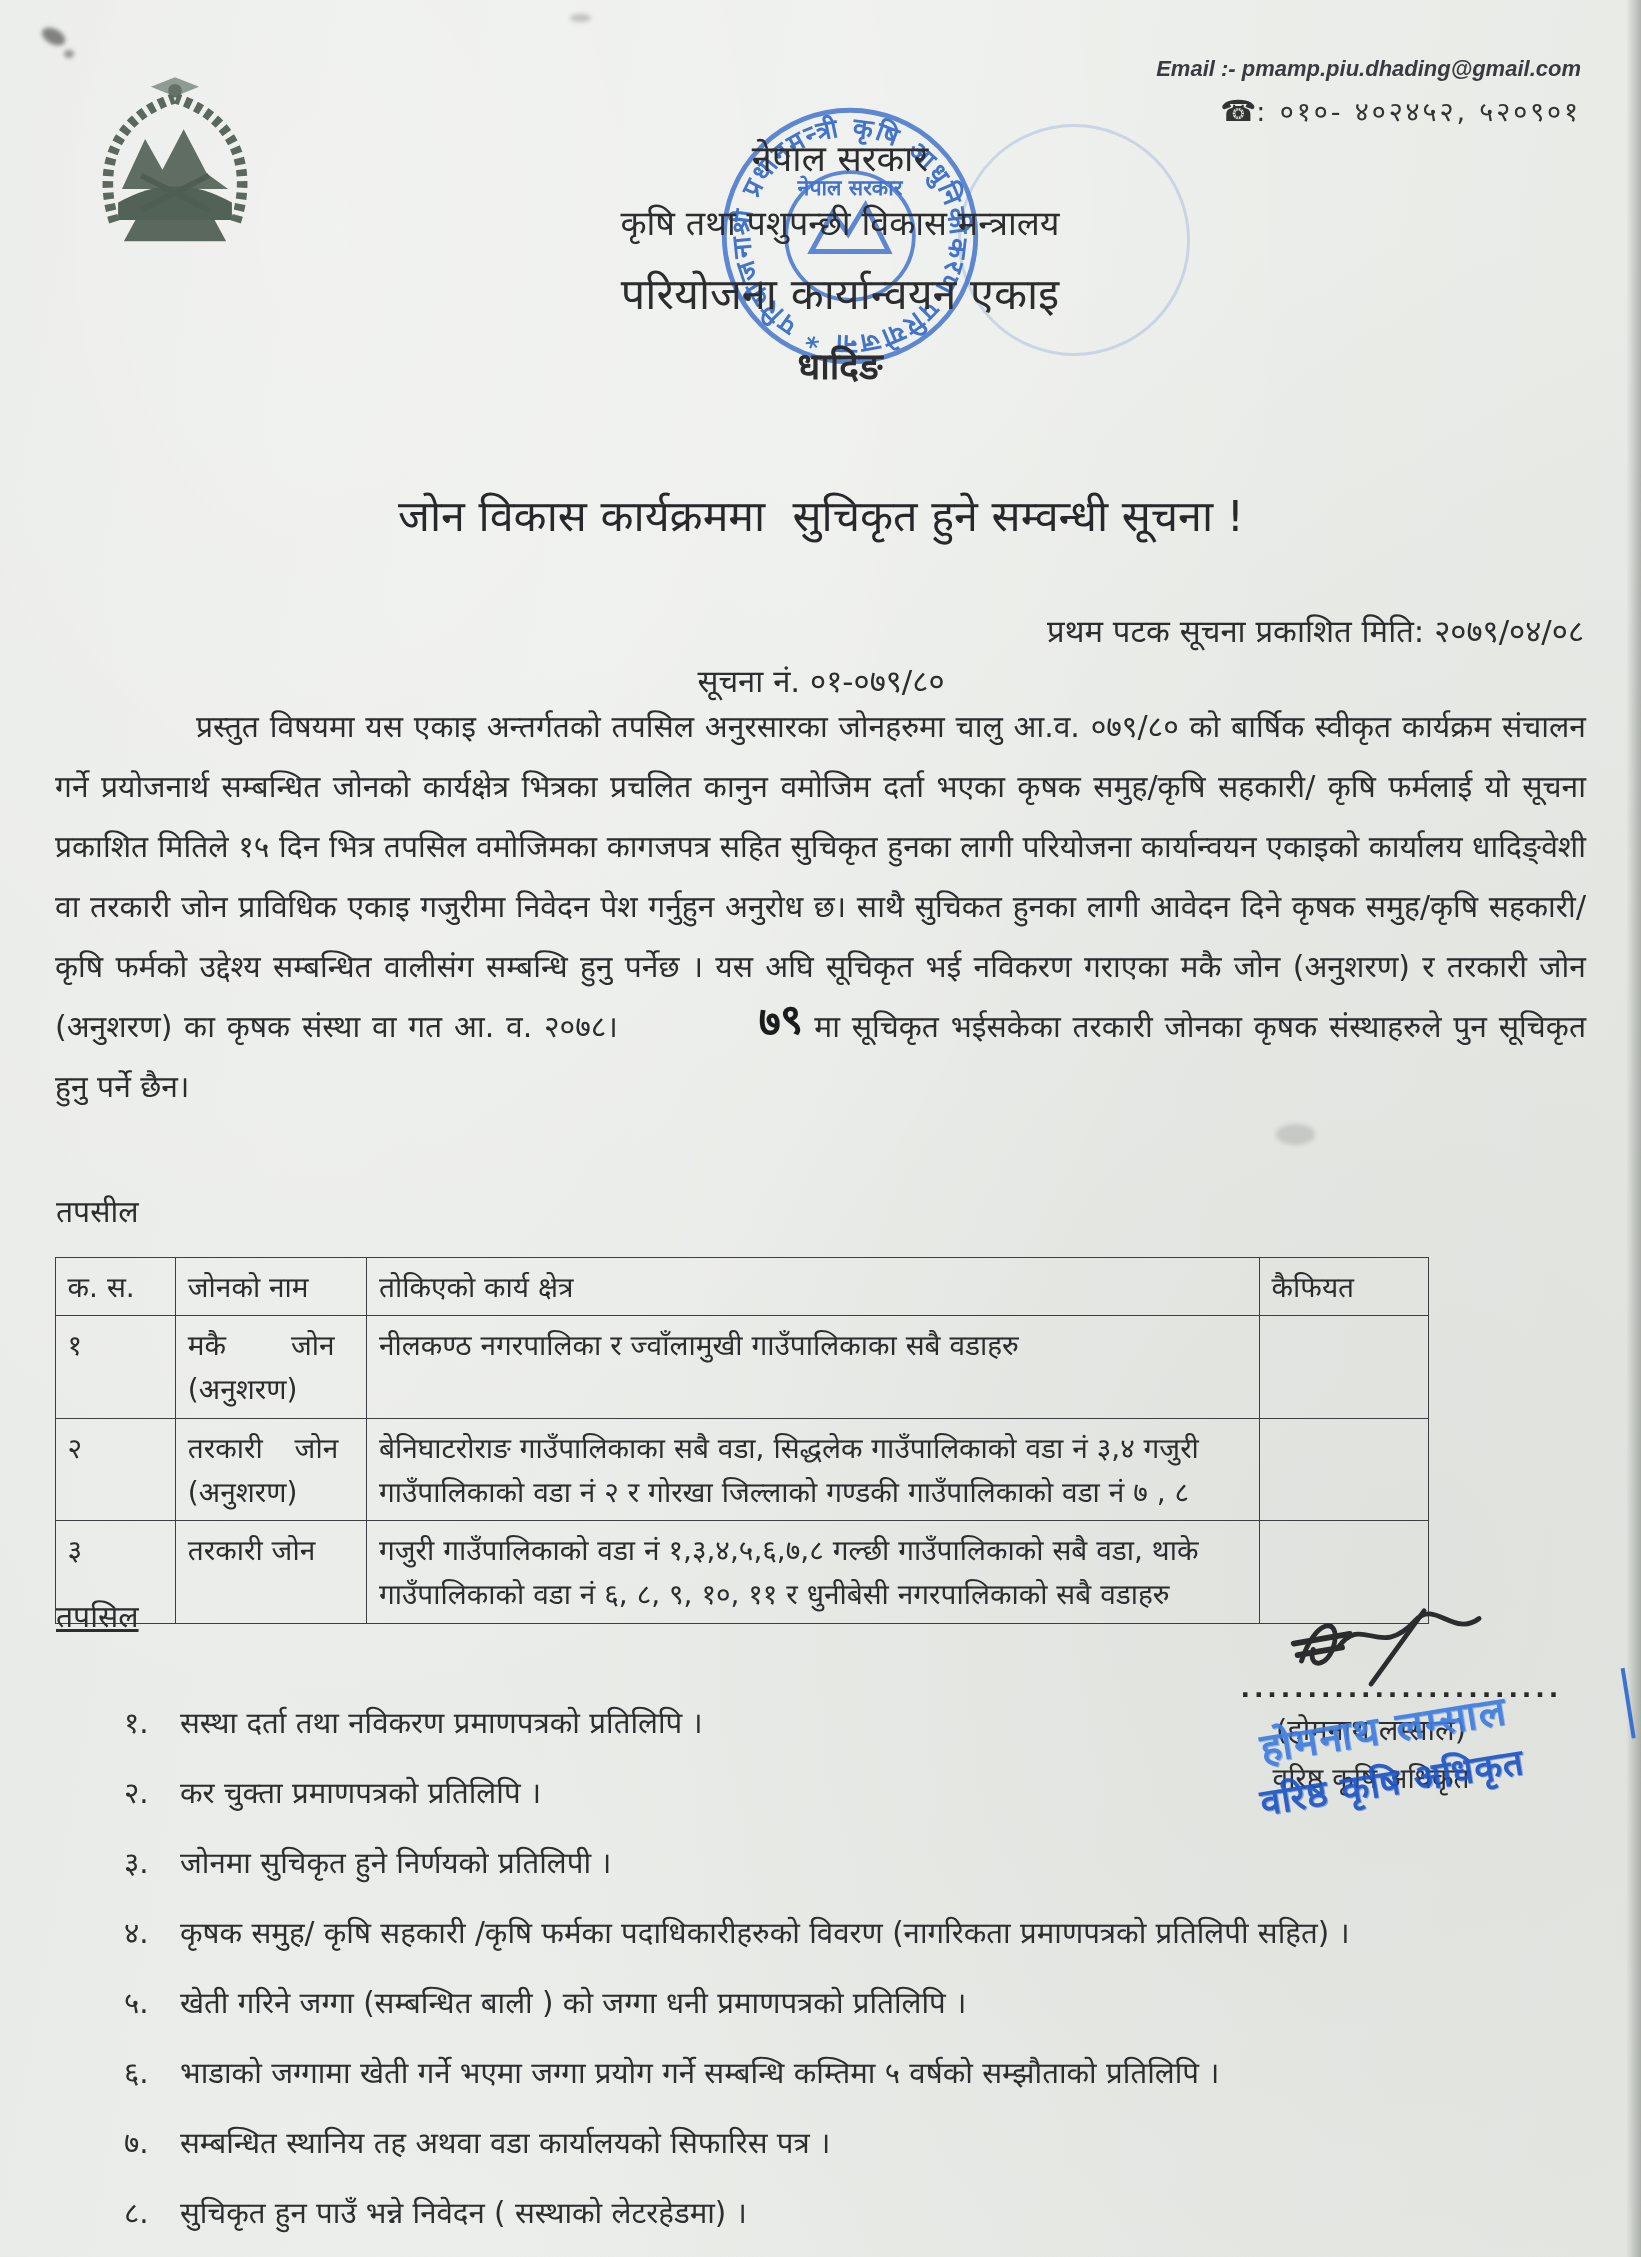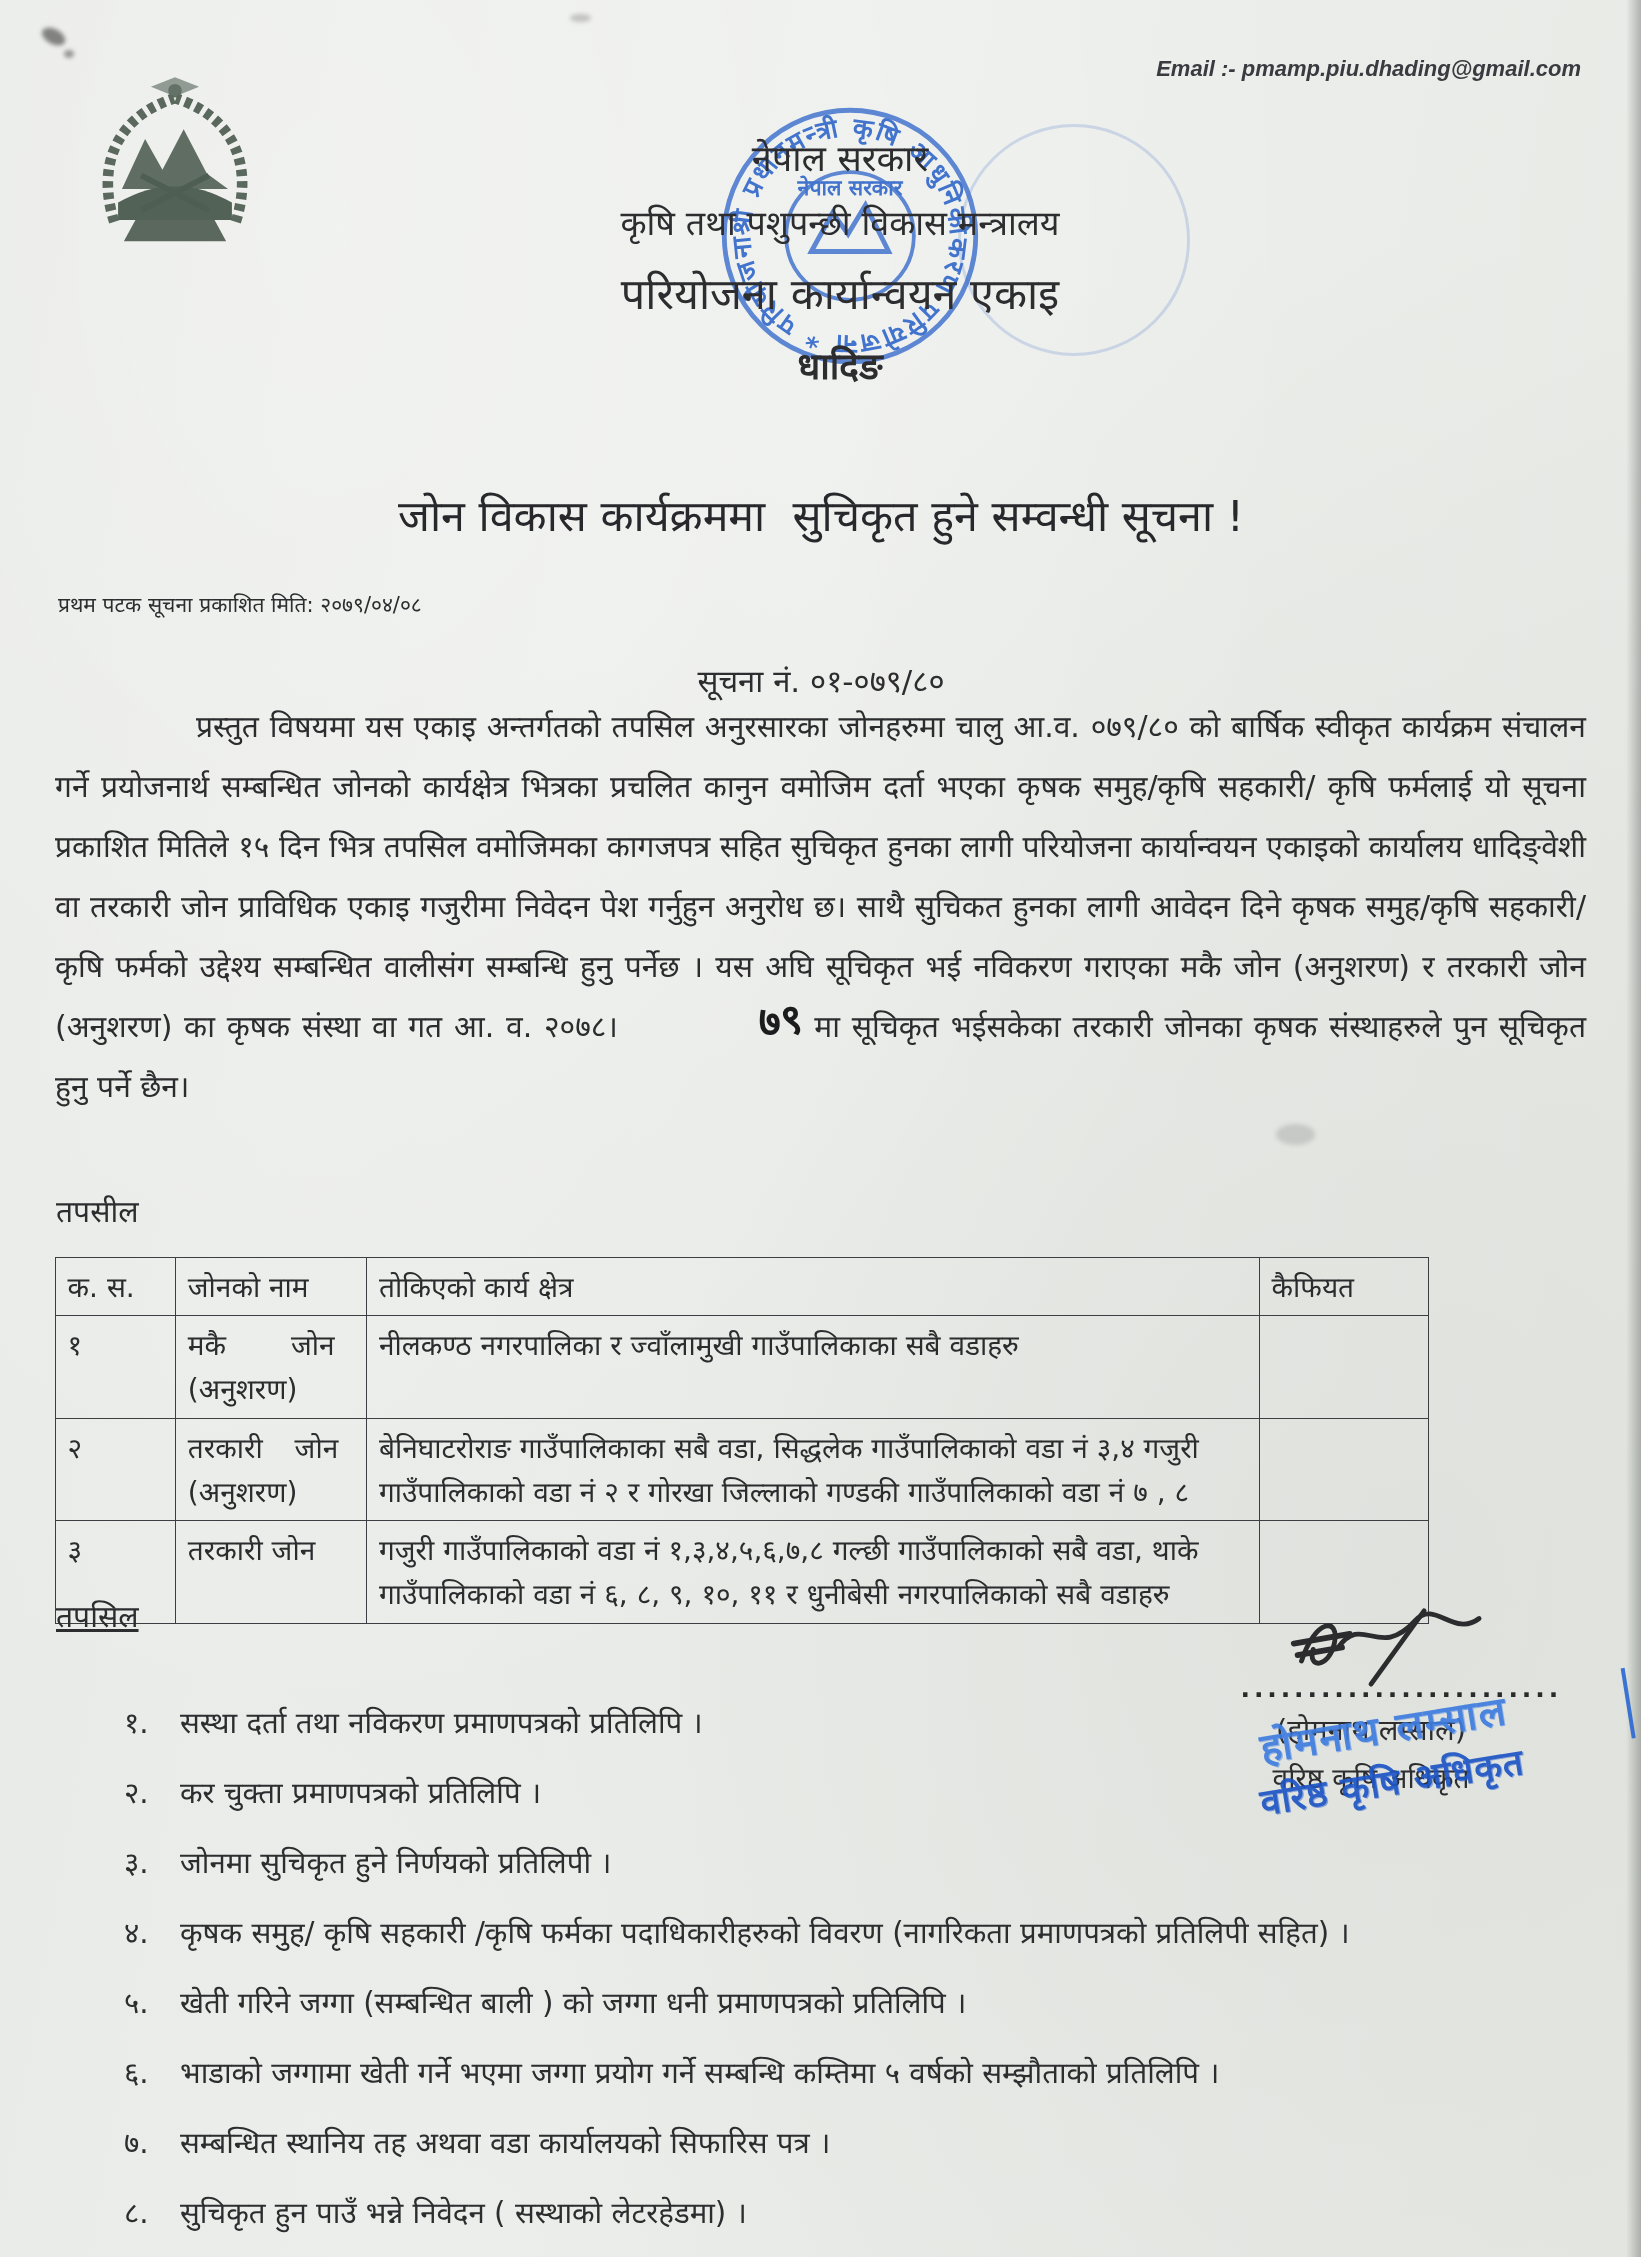--- a/index.html
+++ b/index.html
@@ -41,21 +41,21 @@
   .h-line{margin:0 0 17.4px 0;font-weight:500;}
   .h1{font-size:36px;}
   .h2{font-size:34px;margin-top:3.9px;}
   .h3{font-size:34px;}
   .h4{font-size:43px;}
   .h5{font-size:37px;font-weight:bold;margin-top:5.8px;}
 
   .title{position:absolute;left:58px;top:485px;width:1526px;text-align:center;
     font-size:43px;font-weight:normal;color:#28282c;white-space:pre-wrap;}
 
-  .meta1{position:absolute;left:58px;top:590px;width:1526px;text-align:left;font-size:21px;}
+  .meta1{position:absolute;left:58px;top:609px;width:1526px;text-align:right;font-size:31px;}
   .meta2{position:absolute;left:58px;top:659px;width:1526px;text-align:center;font-size:31px;}
 
   .body-para{position:absolute;left:55px;top:697px;width:1531px;
     font-size:30px;line-height:60px;text-align:justify;text-indent:141px;color:#2c2c2f;}
   .handwritten{display:inline-block;font-family:"DejaVu Serif", serif;font-weight:bold;
     font-size:42px;line-height:29px;transform:rotate(-5deg);color:#1c1c1e;position:relative;top:3.9px;}
 
   .tapsil1{position:absolute;left:56px;top:1190px;font-size:30px;}
 
   table.zones{position:absolute;left:55px;top:1257px;width:1374px;border-collapse:collapse;
@@ -96,20 +96,23 @@
 <div class="page">
 
   <div class="right-shadow"></div>
   <div class="smudge sm1"></div>
   <div class="smudge sm2"></div>
   <div class="smudge sm3"></div>
   <div class="smudge sm4"></div>
 
   <div class="contact">
     <div class="email">Email :- pmamp.piu.dhading@gmail.com</div>
+    <div class="phone">
+      <span class="ph-icon">☎</span><span>: ०१०- ४०२४५२, ५२०९०१</span>
+    </div>
   </div>
 
   <svg class="emblem" viewBox="0 0 170 182">
     <path d="M22,152 C4,96 22,44 84,24" fill="none" stroke="#47564a" stroke-width="11" stroke-dasharray="7 5"></path>
     <path d="M148,152 C166,96 148,44 86,24" fill="none" stroke="#47564a" stroke-width="11" stroke-dasharray="7 5"></path>
     <circle cx="85" cy="16" r="7" fill="#47564a"></circle>
     <path d="M60,12 L85,2 L110,12 L85,22 Z" fill="#55655a" opacity=".7"></path>
     <path d="M30,118 L54,66 L72,98 L94,56 L118,102 L140,118 Z" fill="#4d5c50"></path>
     <path d="M26,132 Q85,98 144,132 L144,150 L26,150 Z" fill="#3d4f42"></path>
     <path d="M44,150 L126,150 L138,172 L32,172 Z" fill="#47564a"></path>

